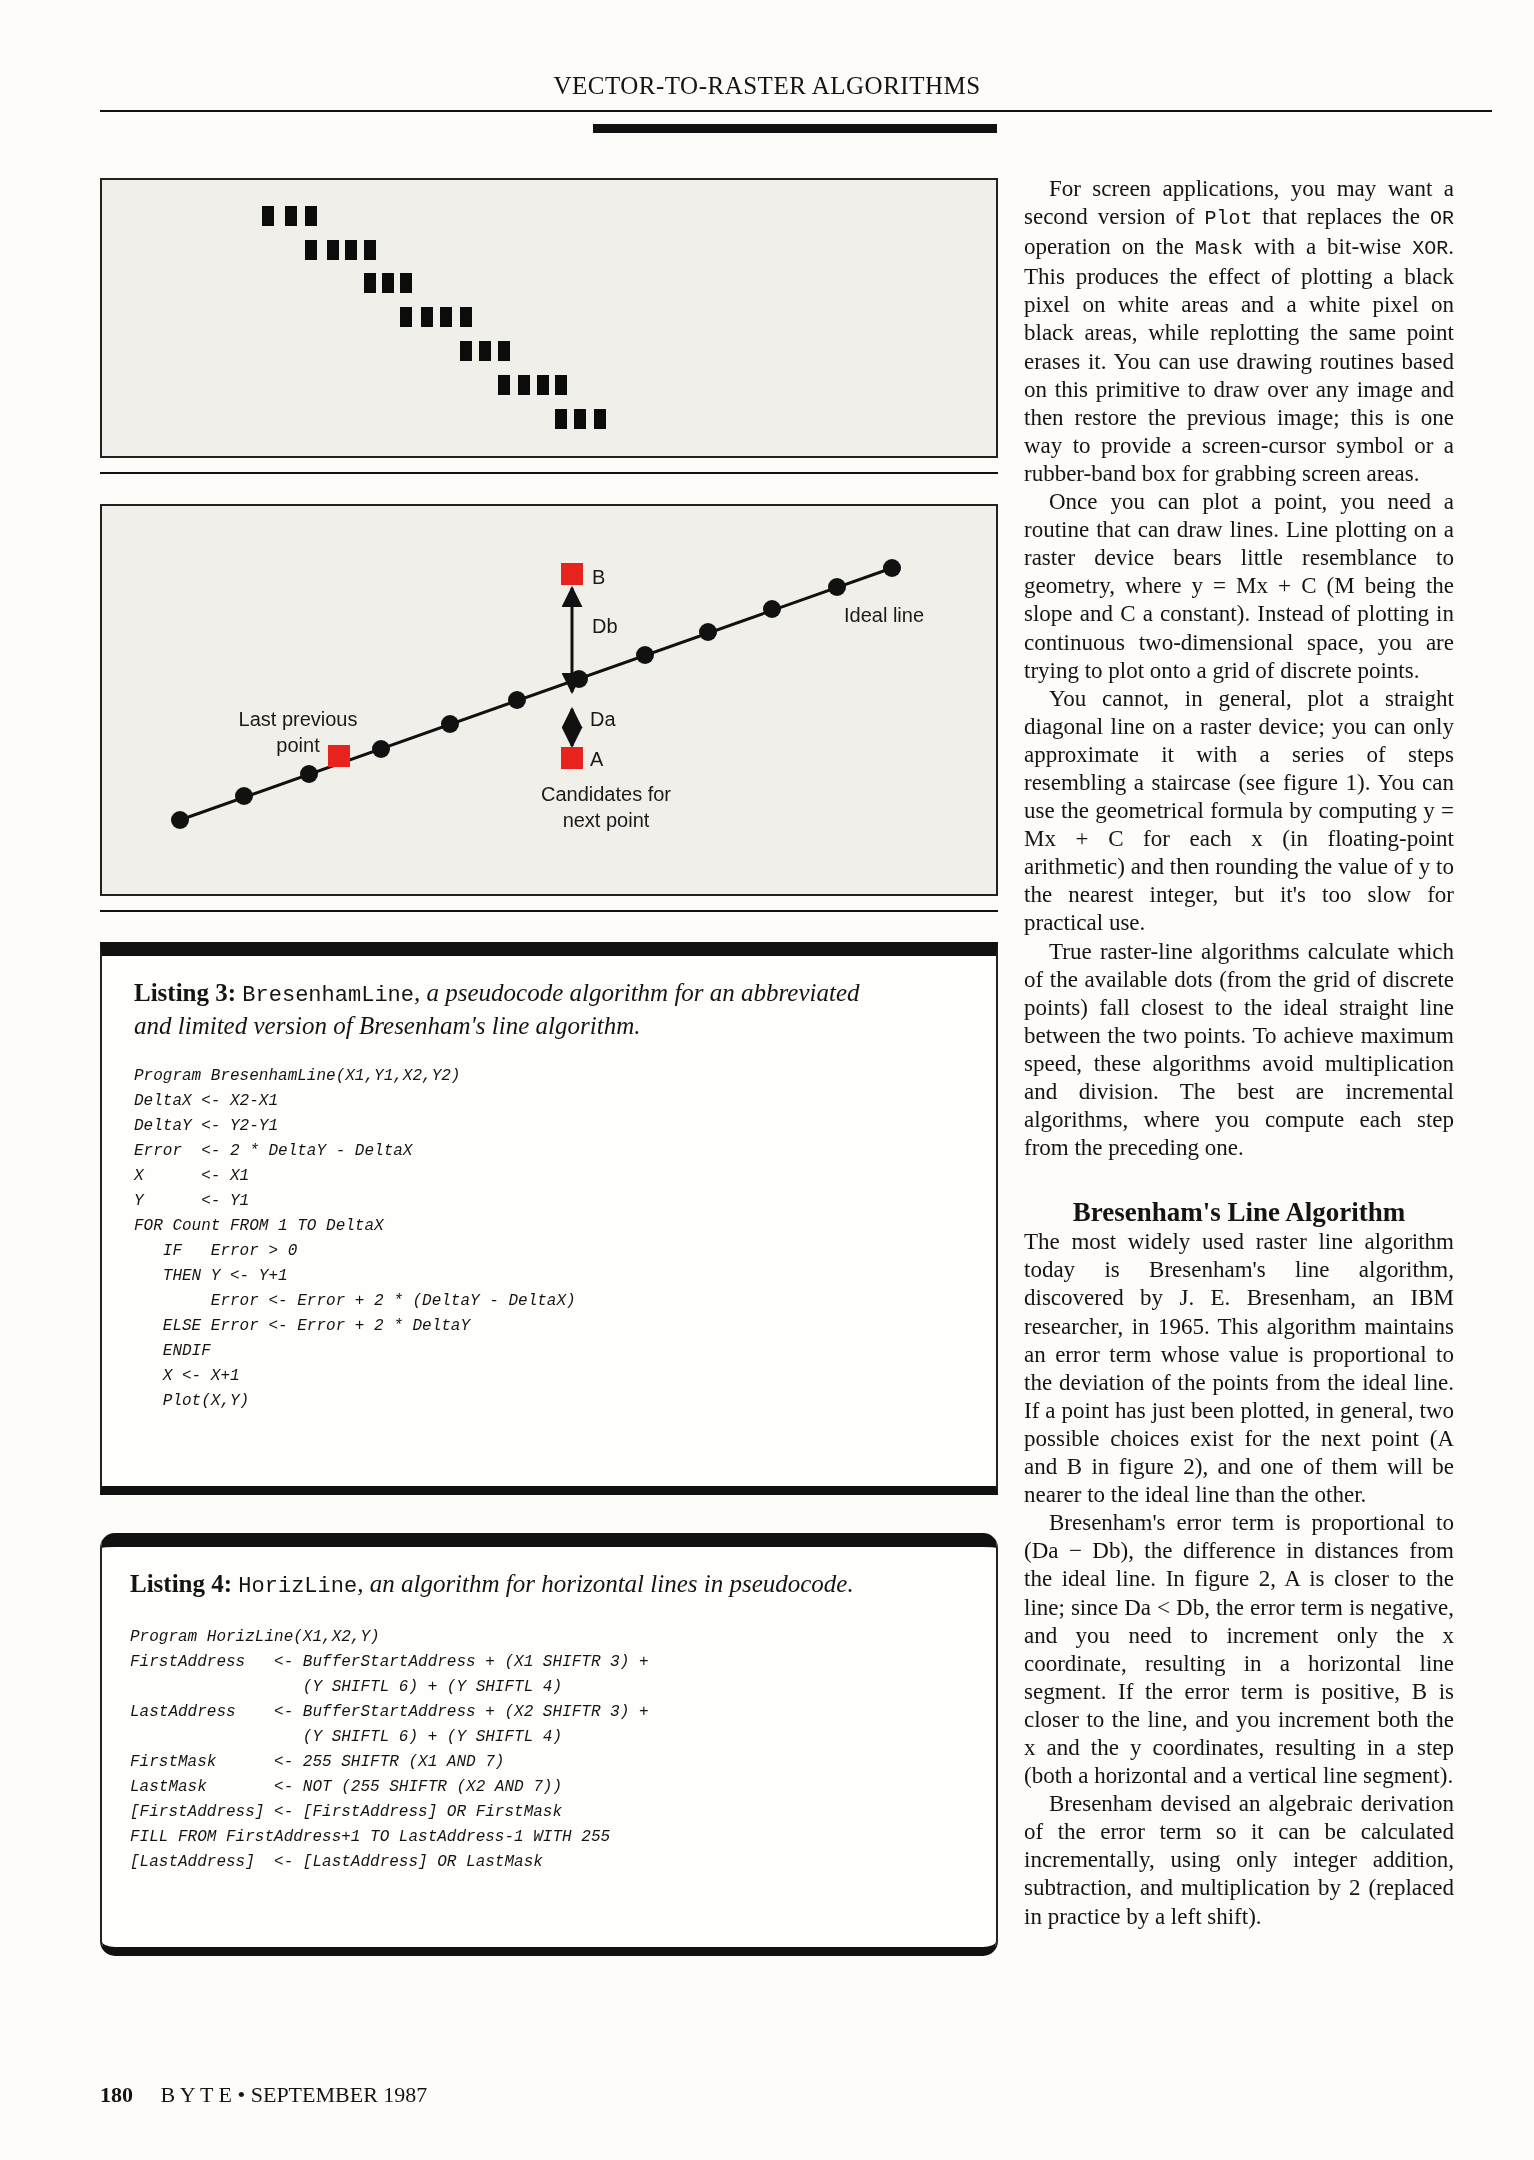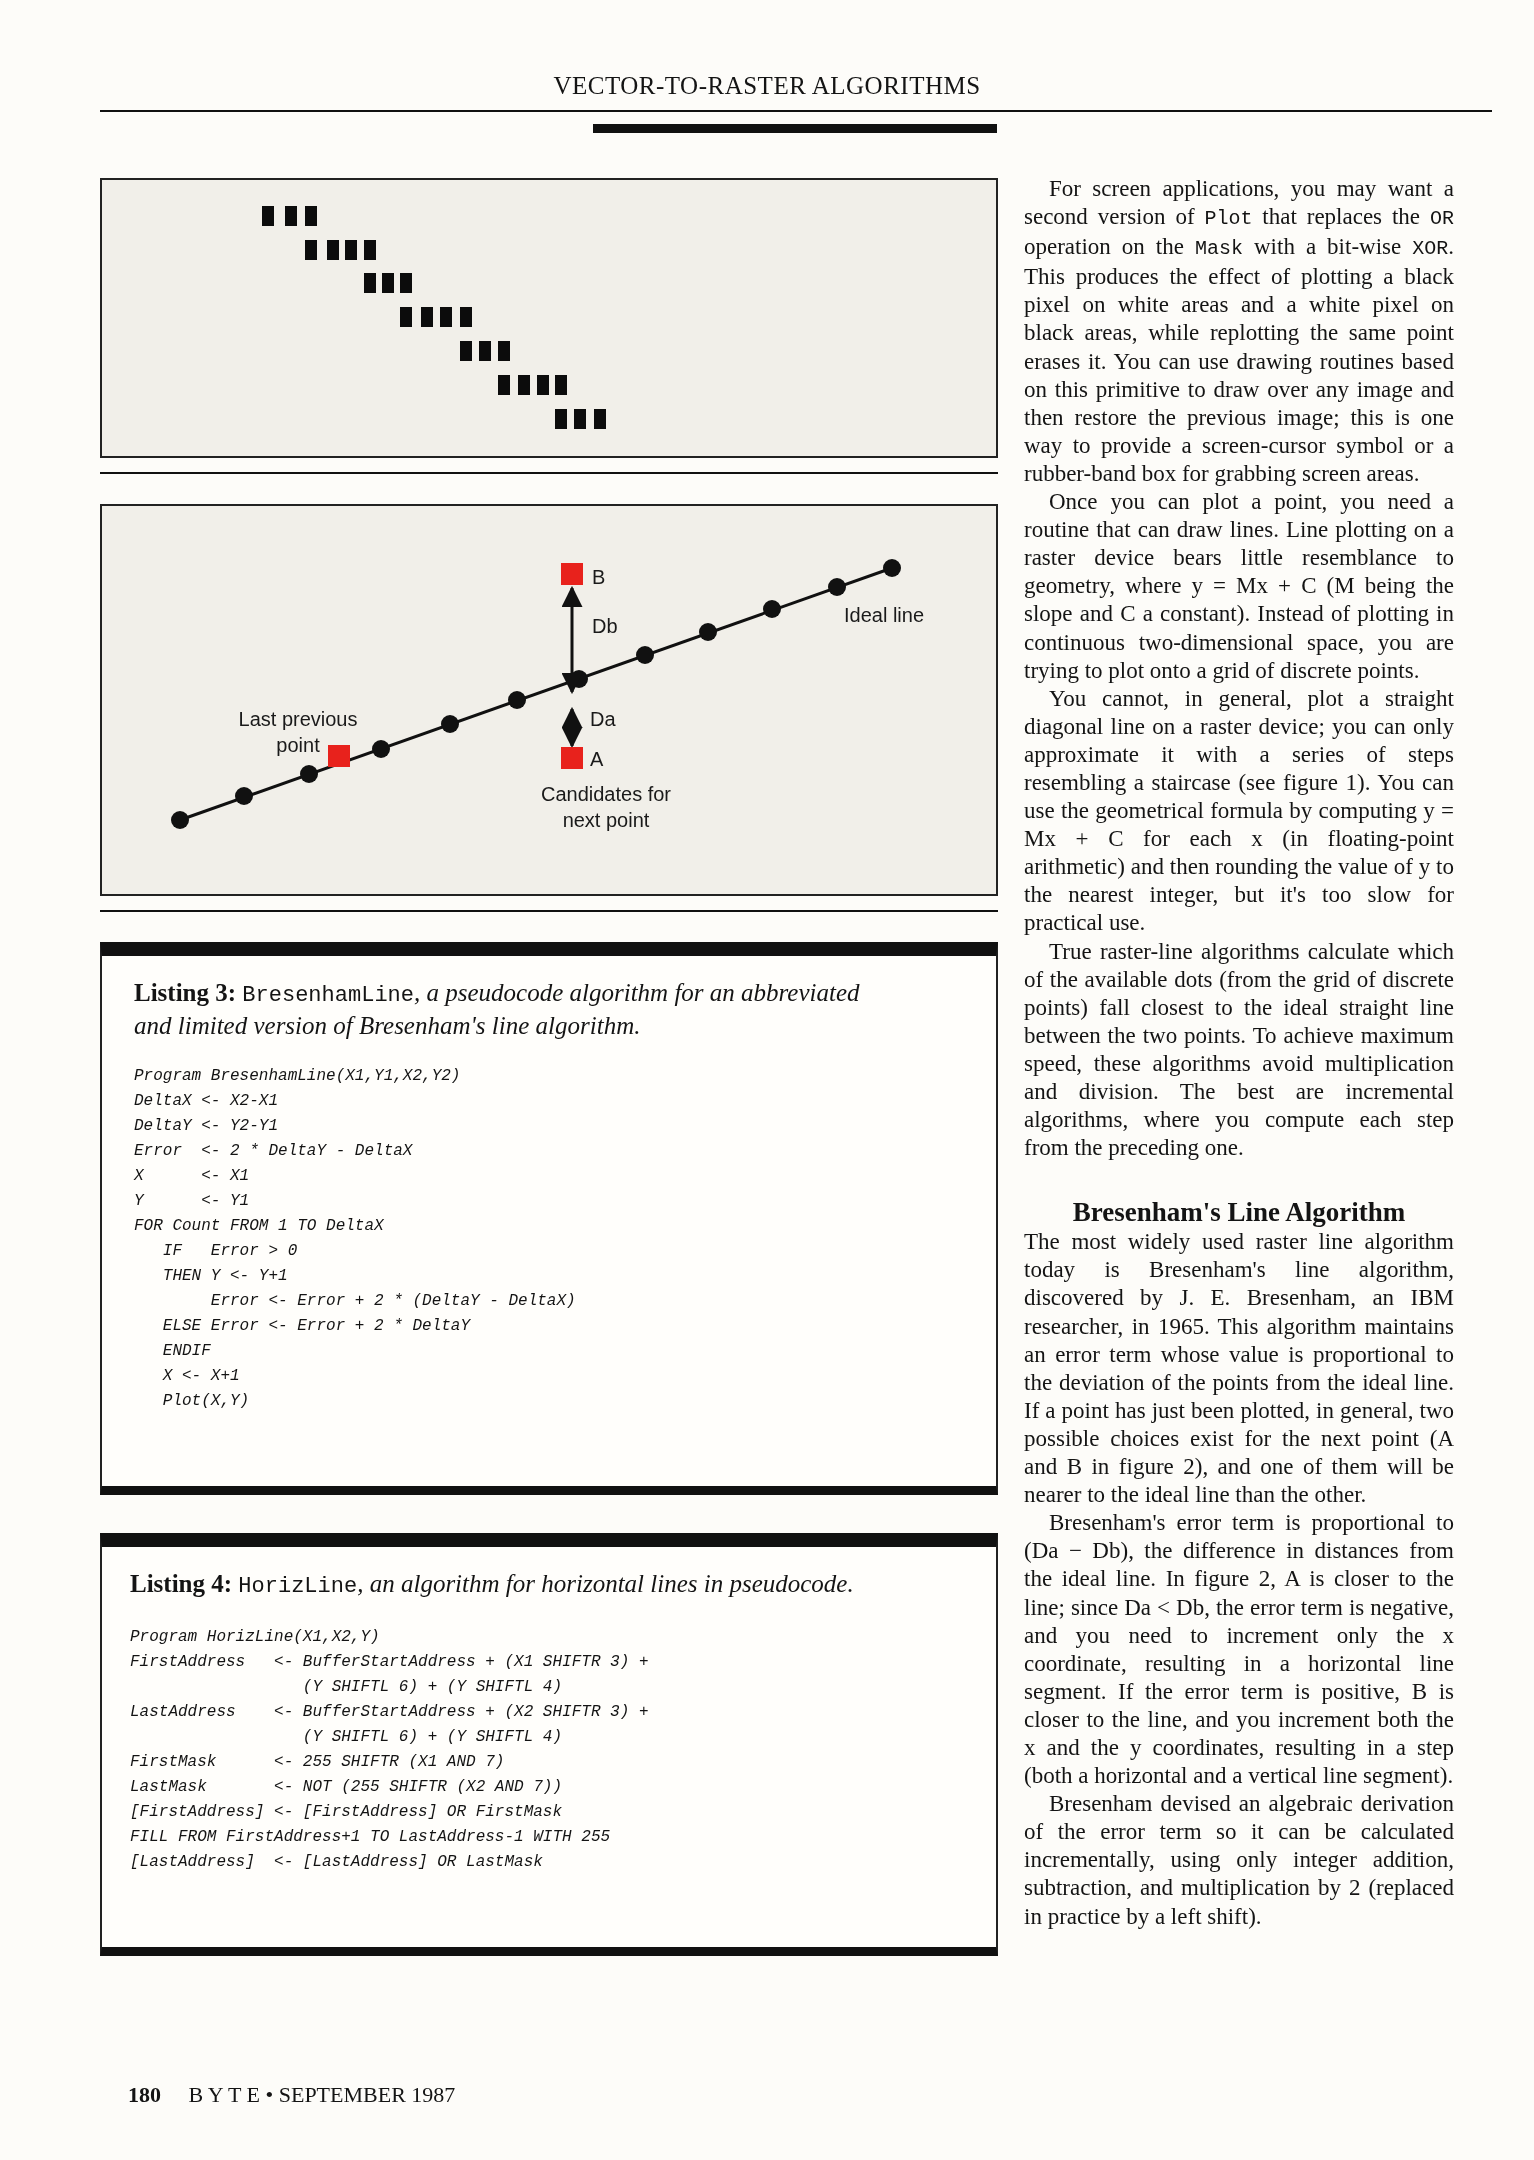--- a/index.html
+++ b/index.html
@@ -25,28 +25,28 @@
   .caption i { font-style: italic; }
   .sep { height: 2px; background: #111; margin-top: 14px; }
 
   .pixel { position: absolute; width: 12px; height: 20px; background: #0c0c0c; }
 
   .fig-svg { position: absolute; left: 0; top: 0; }
   .fig-label { position: absolute; font-family: "Liberation Sans", sans-serif; font-size: 20px; line-height: 26px; color: #1a1a1a; }
 
   .listing { border: 2px solid #222; border-top: 14px solid #111; border-bottom: 9px solid #111; background: #fffefb; position: relative; }
   .listing3 { margin-top: 30px; height: 530px; }
-  .listing4 { margin-top: 38px; height: 400px; }
+  .listing4 { margin-top: 38px; height: 400px; border-radius: 15px; }
   .listing-title { font-size: 25px; line-height: 30px; margin: 22px 0 0 32px; padding-right: 94px; }
   .listing-title .mono { font-family: "Liberation Mono", monospace; font-size: 22px; }
   .code { font-family: "Liberation Mono", monospace; font-size: 16px; line-height: 25px; margin: 0; white-space: pre; font-style: italic; }
   .listing3 .code { position: absolute; left: 32px; top: 108px; }
   .listing4 .code { position: absolute; left: 28px; top: 78px; }
 
-  .footer { position: absolute; left: 100px; top: 2082px; font-size: 22px; margin-left: 28px; }
+  .footer { position: absolute; left: 100px; top: 2082px; font-size: 22px; }
   .footer .pg { font-weight: bold; margin-right: 22px; }
 
   .right-col {
     position: absolute; left: 1024px; top: 175px; width: 430px;
     font-size: 23px; line-height: 28.1px; text-align: justify;
   }
   .right-col p { margin: 0; text-indent: 25px; }
   .right-col p.noindent { text-indent: 0; }
   .right-col .mono { font-family: "Liberation Mono", monospace; font-size: 20px; }
   .right-col h3 { font-size: 27px; font-weight: bold; margin: 34px 0 0 0; line-height: 32px; text-align: center; }

